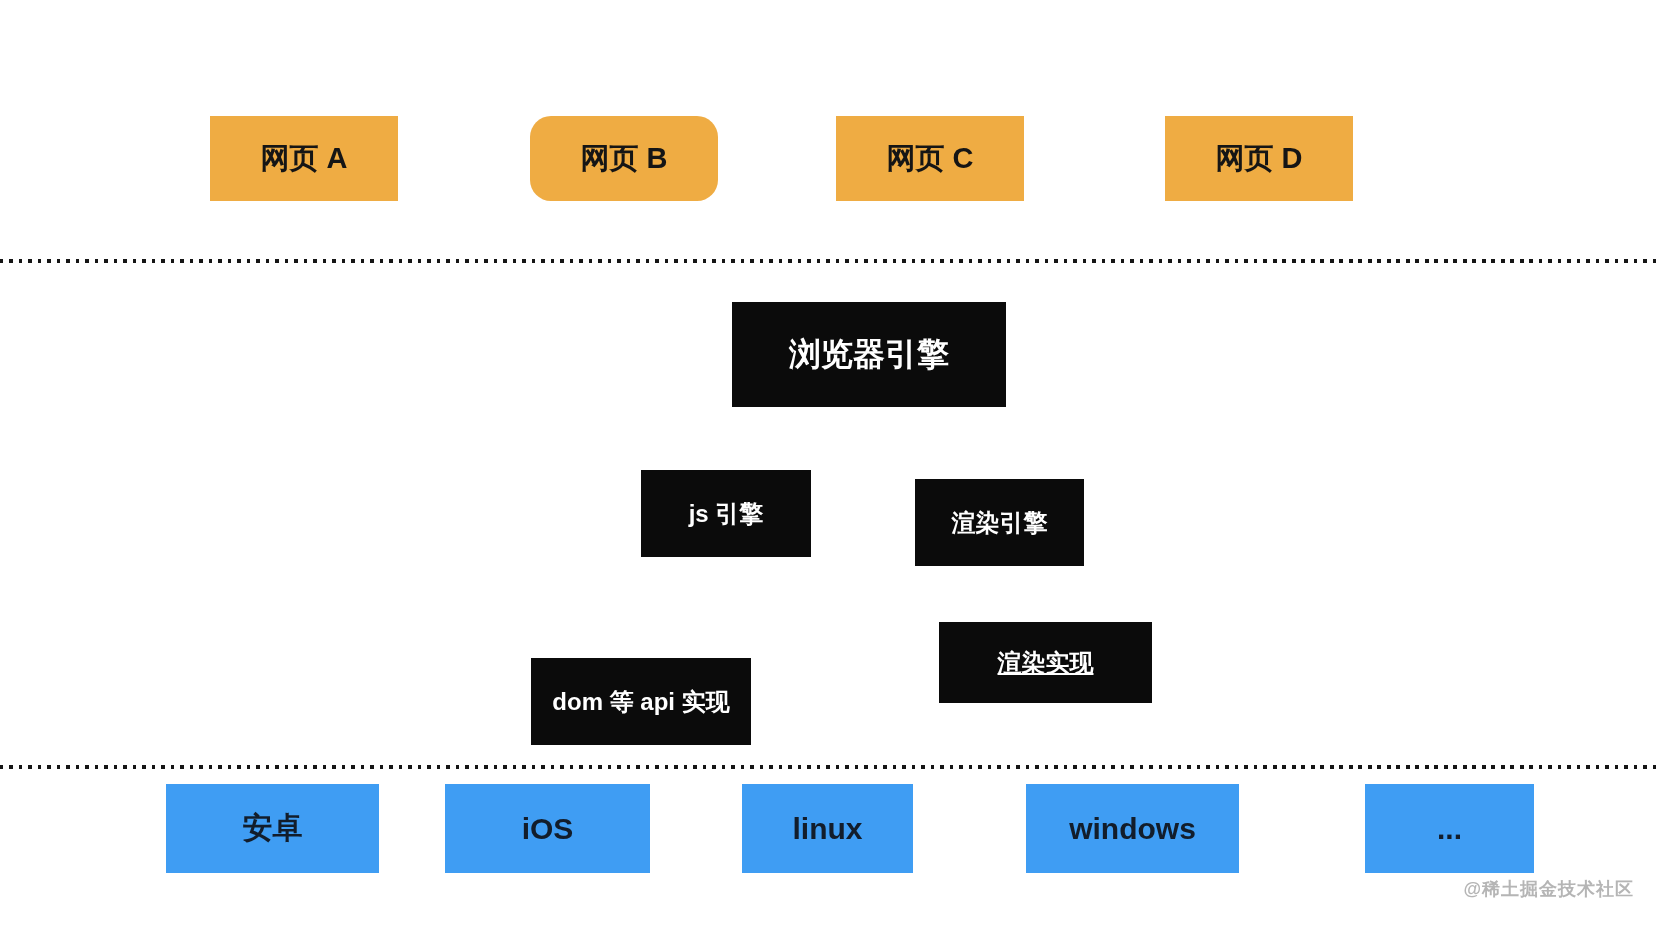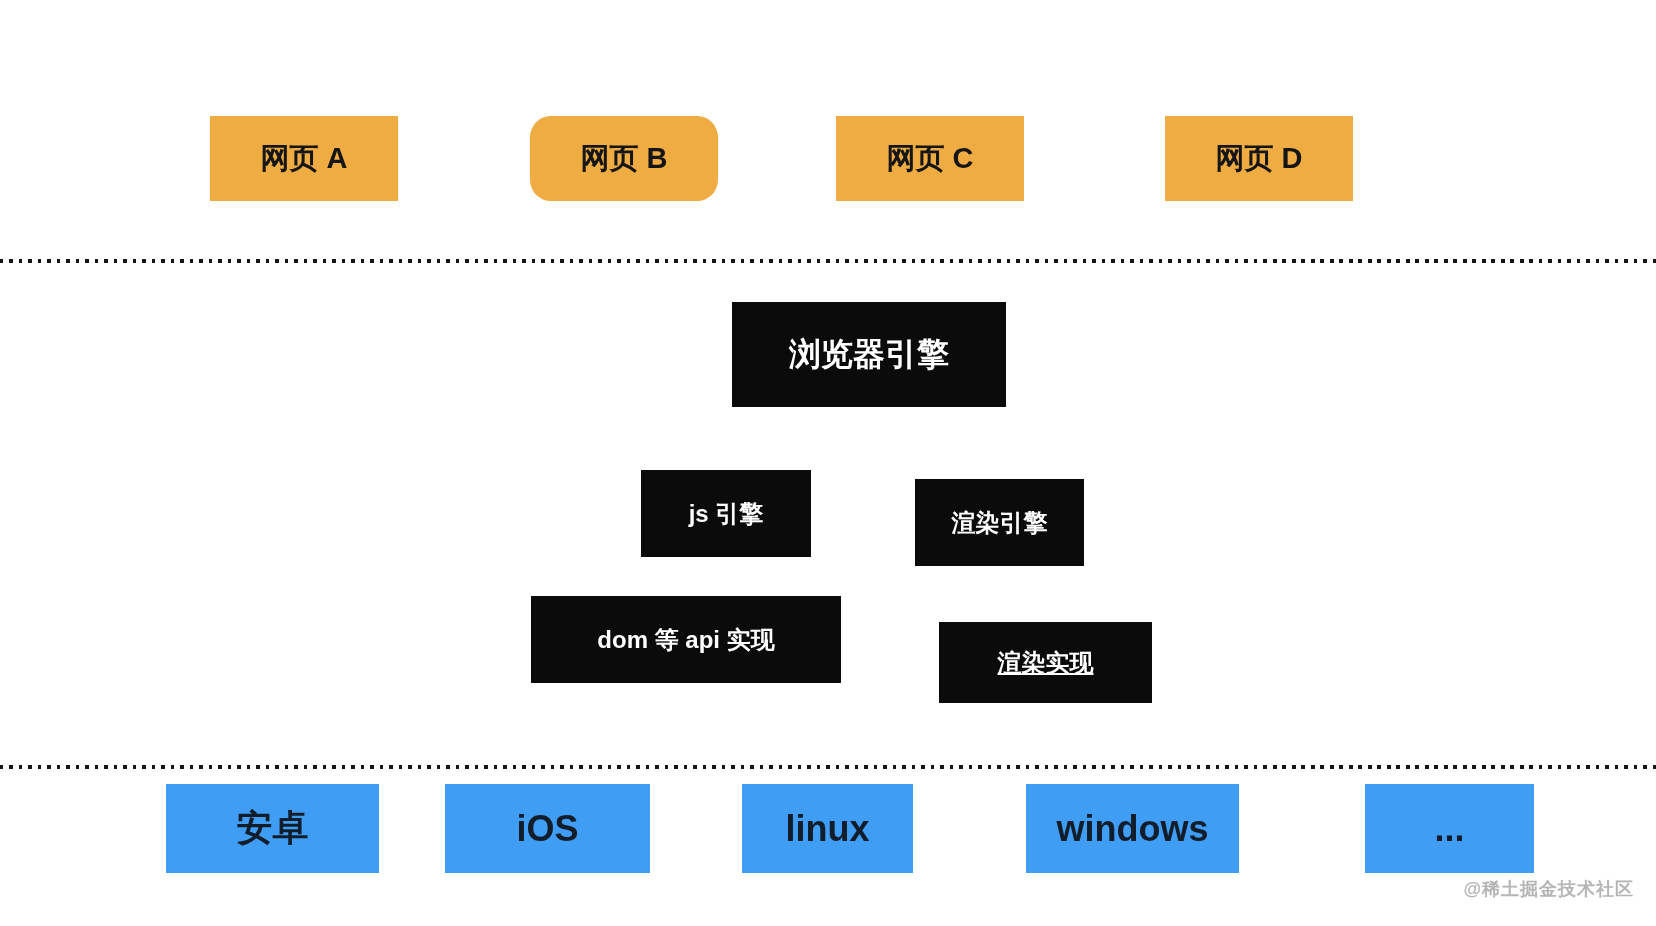--- a/index.html
+++ b/index.html
@@ -24,21 +24,21 @@
     width:188px;height:85px;top:72px;margin-top:44px;
   }
   .box-engine{
     background:var(--engine-box,#0B0B0B);
     color:#ffffff;
     font-size:24px;
   }
   .box-os{
     background:var(--os-box,#3F9DF3);
     color:#121d2b;
-    font-size:36px;
+    font-size:30px;
     height:89px;top:784px;
   }
   .divider{
     position:absolute;
     left:0;width:1656px;height:4px;
     background:repeating-linear-gradient(90deg,
       var(--divider,#151515) 0px, var(--divider,#151515) 3.5px,
       transparent 3.5px, transparent 9.5px);
   }
   .watermark{
@@ -47,21 +47,21 @@
     font-size:18px;
     color:var(--watermark-text,#B5B5B5);
     font-weight:bold;
     letter-spacing:1px;
   }
   
   #web-a{left:210px;} #web-b{left:530px;border-radius:21px;} #web-c{left:836px;} #web-d{left:1165px;}
   #browser-engine{left:732px;top:302px;width:274px;height:105px;font-size:32px;}
   #js-engine{left:641px;top:470px;width:170px;height:87px;}
   #render-engine{left:915px;top:470px;width:169px;height:87px;margin-top:9px;}
-  #dom-api-impl{left:531px;top:596px;width:310px;height:87px;}
+  #dom-api-impl{left:531px;top:658px;width:220px;height:87px;}
   #render-impl{left:939px;top:622px;width:213px;height:81px;text-decoration:underline;}
   #divider-top{top:259px;}
   #divider-bottom{top:765px;}
   #os-android{left:166px;width:213px;}
   #os-ios{left:445px;width:205px;}
   #os-linux{left:742px;width:171px;}
   #os-windows{left:1026px;width:213px;}
   #os-more{left:1365px;width:169px;}
 </style>
 </head>

